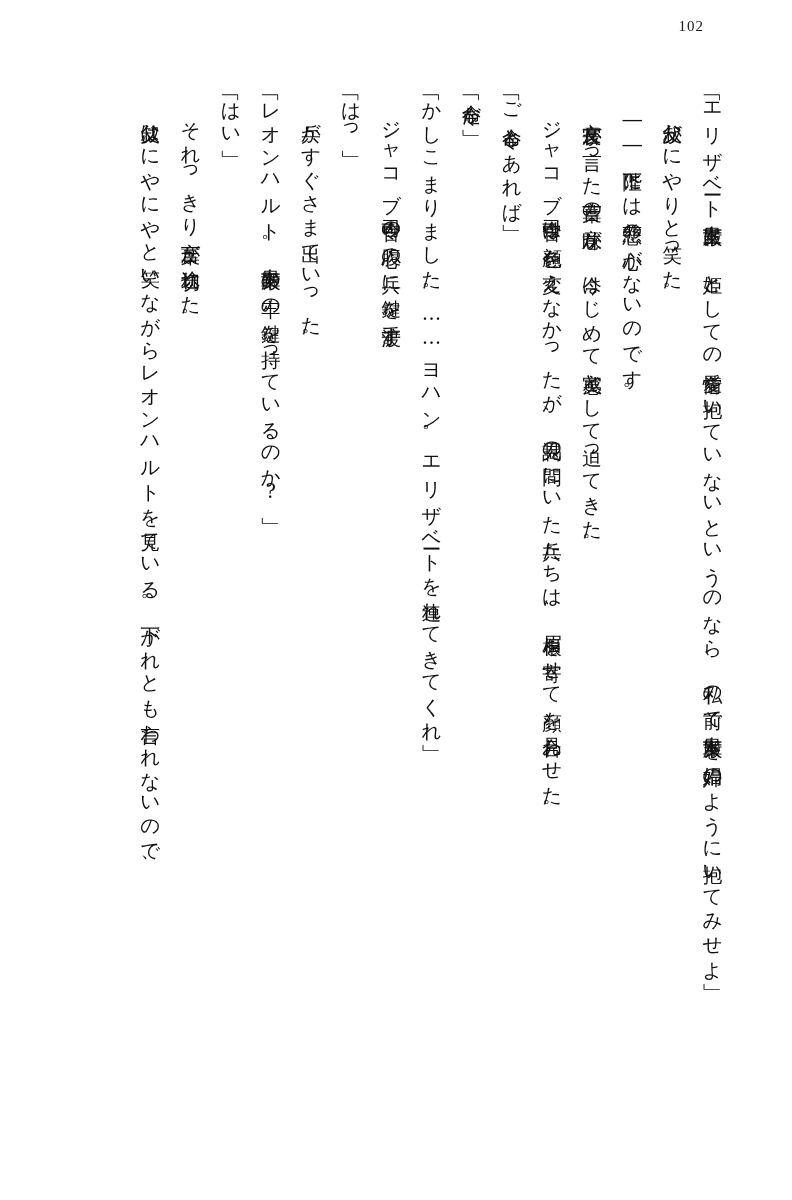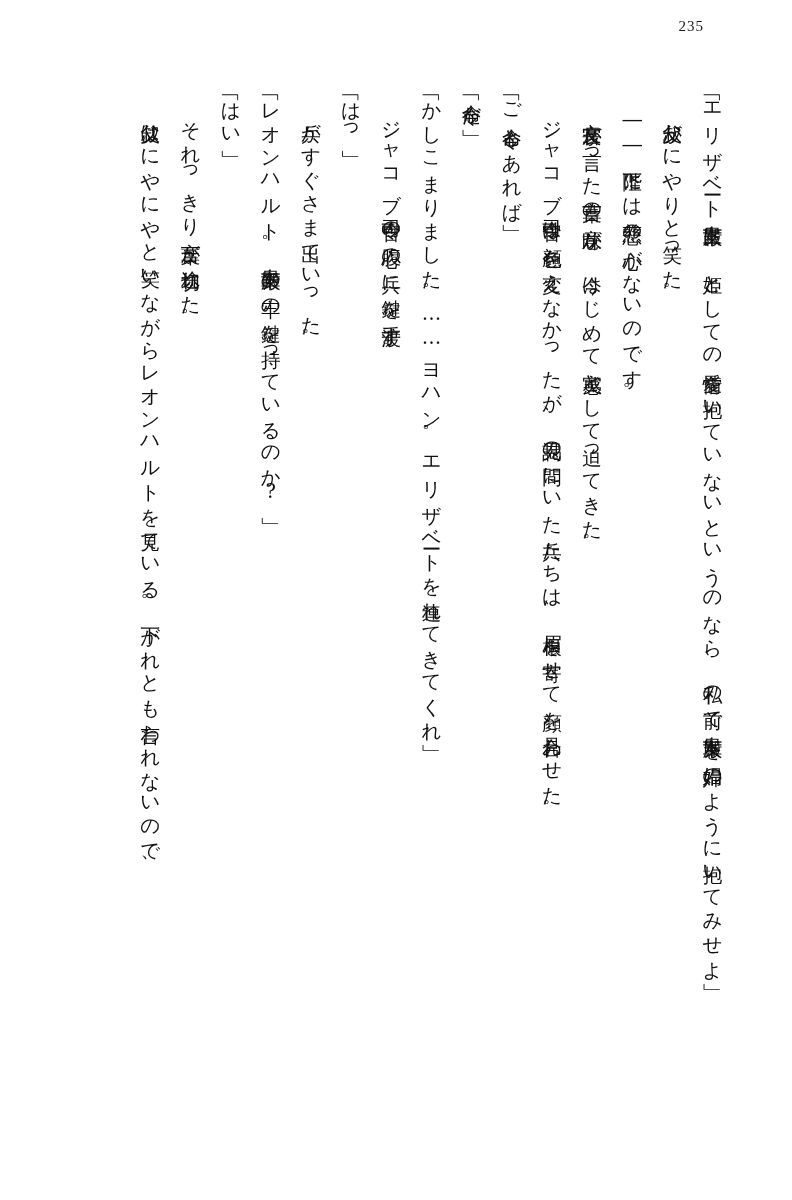--- a/index.html
+++ b/index.html
@@ -47,21 +47,21 @@
   }
   .body-text p.indent {
     text-indent: 1em;
   }
 </style>
 </head>
 <body>
 
 <div class="page">
 
-  <div class="page-number">235</div>
+  <div class="page-number">102</div>
 
   <div class="body-text" id="body">
       <p>「エリザベート皇女殿下に、姫としての愛情を抱いていないというのなら、私の前で皇女殿下を娼婦のように抱いてみせよ」</p>
       <p class="indent">叔父がにやりと笑った。</p>
       <p class="indent">――陛下には慈悲の心がないのです。</p>
       <p class="indent">文官長が言った言葉の意味が、今はじめて実感として迫ってきた。</p>
       <p class="indent">ジャコブ司令官は顔色を変えなかったが、謁見の間にいた兵たちは、眉根を寄せて顔を見合わせた。</p>
       <p>「ご命令とあれば」</p>
       <p>「命令だ」</p>
       <p>「かしこまりました。……ヨハン。エリザベートを連れてきてくれ」</p>

